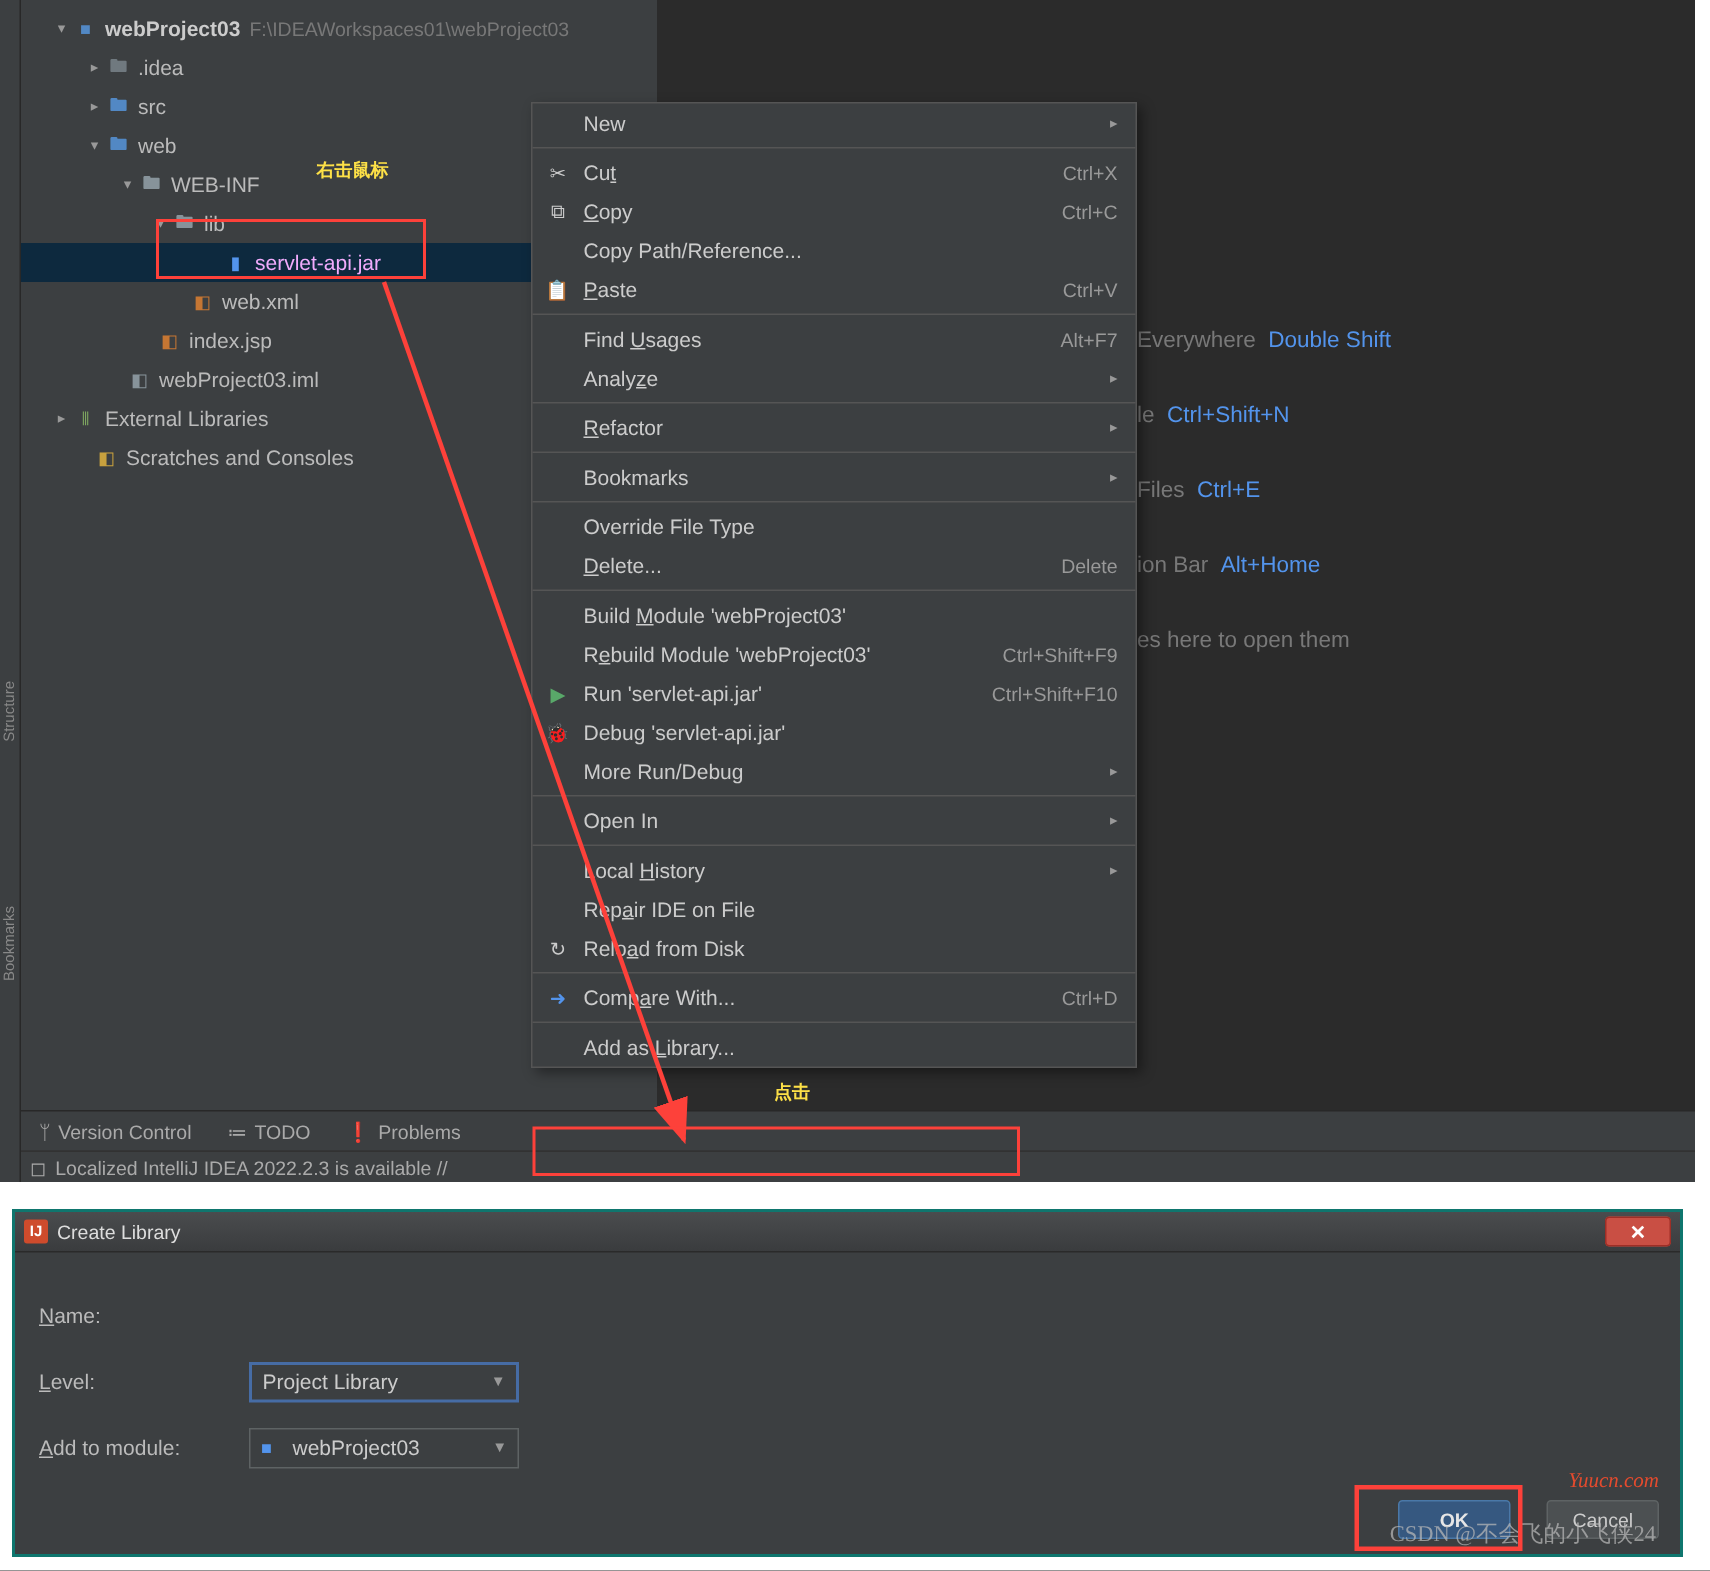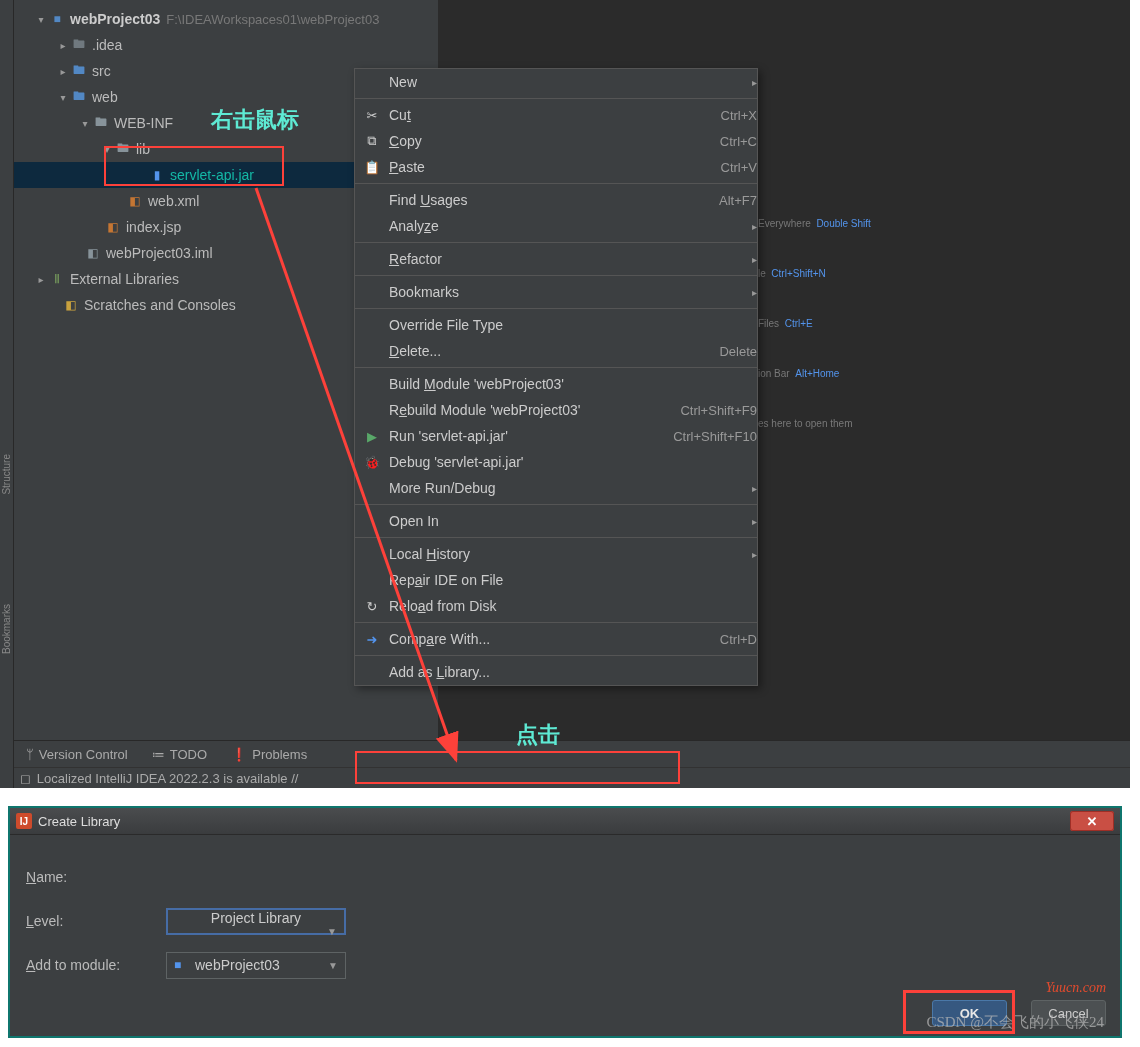--- a/index.html
+++ b/index.html
@@ -19,47 +19,47 @@
   .ico-web { color: #5288c4; }
   .ico-jar { color: #5394ec; }
   .ico-xml { color: #c57633; }
   .ico-jsp { color: #c57633; }
   .ico-iml { color: #87939a; }
   .ico-lib { color: #7fa860; }
   .ico-scratch { color: #c8a13e; }
   .tree-label { color: #bbb; }
   .tree-label.bold { font-weight: 600; color: #ccc; }
   .tree-path { color: #787878; margin-left: 6px; font-size: 13px; }
-  .anno-red { color: #5eead4; font-family: SimSun, serif; font-size: 22px; font-weight: 600; }
+  .anno-red { color: #fde047; font-family: SimSun, serif; font-size: 12px; font-weight: 600; }
   .editor-area { position: absolute; left: 438px; top: 0; right: 0; height: 740px; background: #2b2b2b; }
-  .hint { position: absolute; font-size: 10px; color: #787878; white-space: nowrap; }
+  .hint { position: absolute; font-size: 15px; color: #787878; white-space: nowrap; }
   .hint .kb { color: #5394ec; }
   .status-bar { position: absolute; left: 14px; bottom: 21px; right: 0; height: 27px; background: #3c3f41; display: flex; align-items: center; border-top: 1px solid #282828; font-size: 13px; color: #aaa; }
   .status-item { display: flex; align-items: center; gap: 5px; padding: 0 12px; }
   .status-msg { position: absolute; left: 14px; bottom: 0; right: 0; height: 21px; background: #3c3f41; display: flex; align-items: center; font-size: 13px; color: #aaa; padding-left: 6px; border-top: 1px solid #323232; }
   .ctx-menu { position: absolute; left: 354px; top: 68px; width: 404px; background: #3c3f41; border: 1px solid #555; box-shadow: 3px 3px 8px rgba(0,0,0,.4); z-index: 20; font-size: 14px; color: #ccc; }
-  .ctx-item { display: flex; align-items: center; height: 26px; padding: 0 0 0 34px; position: relative; }
+  .ctx-item { display: flex; align-items: center; height: 26px; padding: 0 12px 0 34px; position: relative; }
   .ctx-icon { position: absolute; left: 8px; width: 18px; text-align: center; font-size: 13px; }
   .ctx-shortcut { margin-left: auto; color: #999; font-size: 13px; }
   .ctx-arrow { margin-left: auto; color: #999; font-size: 10px; }
   .ctx-sep { height: 1px; background: #555; margin: 3px 0; }
   .u { text-decoration: underline; }
   .red-box { border: 2.5px solid #fd413a; position: absolute; z-index: 30; pointer-events: none; }
   .arrow-svg { position: absolute; z-index: 25; pointer-events: none; }
   .dialog-wrap { width: 1130px; height: 236px; background: #fff; position: relative; }
   .dlg { position: absolute; left: 8px; top: 0; width: 1114px; height: 232px; background: #3c3f41; border: 2px solid #0f766e; }
   .dlg-title { height: 27px; background: linear-gradient(#4a4c4e,#3a3c3e); display: flex; align-items: center; padding: 0 6px; color: #ddd; font-size: 13px; border-bottom: 1px solid #2a2a2a; }
   .dlg-title-ico { width: 16px; height: 16px; background: #ce4b2c; margin-right: 6px; border-radius: 2px; display:flex;align-items:center;justify-content:center;font-size:10px;color:#fff;font-weight:bold; }
   .dlg-close { margin-left: auto; width: 44px; height: 20px; background: #c94f44; border-radius: 3px; color: #fff; display: flex; align-items: center; justify-content: center; font-size: 13px; font-weight: bold; box-shadow: inset 0 0 0 1px #9e2e26; }
   .dlg-body { padding: 20px 16px 10px 16px; }
   .form-row { display: flex; align-items: center; height: 44px; font-size: 14px; color: #bbb; }
   .form-label { width: 140px; }
   .txt-input { width: 350px; height: 26px; background: #45494a; border: 1px solid #5e6364; color: #ccc; padding: 0 7px; font-size: 14px; }
   .combo { width: 180px; height: 27px; background: #3c3f41; border: 1px solid #5e6364; color: #ccc; padding: 0 7px; font-size: 14px; display: flex; align-items: center; }
-  .combo.focused { border: 2px solid #466ca5; flex-direction: column; }
+  .combo.focused { border: 2px solid #466ca5; }
   .combo-ico { width: 16px; height: 14px; margin-right: 5px; color: #5394ec; font-size: 12px; }
   .combo-arrow { margin-left: auto; color: #999; font-size: 10px; }
   .dlg-buttons { position: absolute; right: 14px; bottom: 10px; display: flex; gap: 24px; }
   .btn { width: 75px; height: 26px; display: flex; align-items: center; justify-content: center; font-size: 13px; color: #ccc; border-radius: 3px; background: #4c5052; border: 1px solid #5e6364; }
   .btn.primary { background: #365880; border-color: #4a78a8; color: #e6e6e6; font-weight: 600; }
   .watermark { position: absolute; font-family: SimSun, serif; }
 </style>
 </head>
 <body>
 
@@ -98,21 +98,21 @@
           <span class="tree-label">WEB-INF</span>
         </div>
       <div class="tree-row" style="padding-left:86px">
           <span class="chev">▾</span>
           <span class="ico ico-folder">🖿</span>
           <span class="tree-label">lib</span>
         </div>
       <div class="tree-row selected" style="padding-left:120px">
           <span class="chev"></span>
           <span class="ico ico-jar">▮</span>
-          <span class="tree-label" style="color:#14b8a6">servlet-api.jar</span>
+          <span class="tree-label" style="color:#f0abfc">servlet-api.jar</span>
         </div>
       <div class="tree-row" style="padding-left:98px">
           <span class="chev"></span>
           <span class="ico ico-xml">◧</span>
           <span class="tree-label">web.xml</span>
         </div>
       <div class="tree-row" style="padding-left:76px">
           <span class="chev"></span>
           <span class="ico ico-jsp">◧</span>
           <span class="tree-label">index.jsp</span>
@@ -152,20 +152,23 @@
       <div class="ctx-sep"></div>
       <div class="ctx-item">
         <span class="ctx-icon">✂</span>
         <span>Cu<span class="u">t</span></span>
         <span class="ctx-shortcut">Ctrl+X</span>
       </div>
       <div class="ctx-item">
         <span class="ctx-icon">⧉</span>
         <span><span class="u">C</span>opy</span>
         <span class="ctx-shortcut">Ctrl+C</span>
+      </div>
+      <div class="ctx-item">
+        <span>Copy Path/Reference...</span>
       </div>
       <div class="ctx-item">
         <span class="ctx-icon">📋</span>
         <span><span class="u">P</span>aste</span>
         <span class="ctx-shortcut">Ctrl+V</span>
       </div>
       <div class="ctx-sep"></div>
       <div class="ctx-item">
         <span>Find <span class="u">U</span>sages</span>
         <span class="ctx-shortcut">Alt+F7</span>

